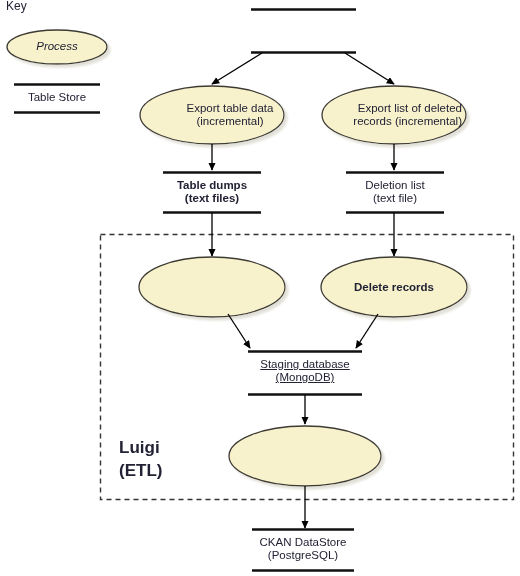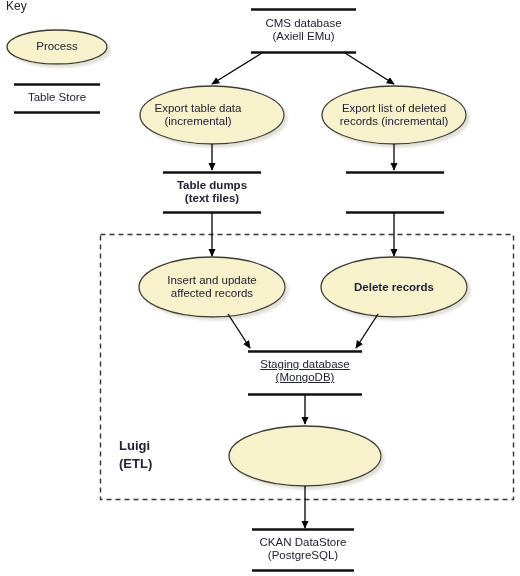--- a/index.html
+++ b/index.html
@@ -39,21 +39,21 @@
     font-size: 11.5px;
   }
   .lbl-store {
     font-size: 11.5px;
   }
   .lbl-key {
     font-size: 12px;
     text-align: left;
   }
   .lbl-group {
-    font-size: 13px;
+    font-size: 17px;
     font-weight: bold;
     text-align: left;
     line-height: 1.35;
   }
 </style>
 </head>
 <body>
 
 <div id="diagram-root">
 
@@ -115,45 +115,43 @@
     <ellipse cx="305" cy="456" rx="76" ry="30" fill="#f7f2cc" stroke="#3d3a33" stroke-width="1.3" filter="url(#softshadow)"></ellipse>
 
     <path d="M305,486 L305,528" fill="none" stroke="#000000" stroke-width="1.3" marker-end="url(#arrow)"></path>
 
     <line x1="252" y1="529.5" x2="354" y2="529.5" stroke="#111111" stroke-width="2.4"></line>
     <line x1="252" y1="570.5" x2="354" y2="570.5" stroke="#111111" stroke-width="2.4"></line>
   </svg>
 
   <div class="lbl lbl-key" style="left:6px; top:0px; width:80px;">Key</div>
 
-  <div class="lbl lbl-node" style="left:7px; top:40px; width:100px;">Process</div>
+  <div class="lbl lbl-node" style="left:7px; top:40px; width:100px;font-style:italic;">Process</div>
 
   <div class="lbl lbl-store" style="left:14px; top:91px; width:86px;">Table Store</div>
 
-  <div class="lbl lbl-store" style="left:241px; top:17px; width:125px;">CMS database
-(Axiell EMu)</div>
 
   <div class="lbl lbl-store" style="left:157px; top:179px; width:110px;font-weight:bold;">Table dumps
 (text files)</div>
 
+  <div class="lbl lbl-store" style="left:340px; top:179px; width:110px;">Deletion list
+(text file)</div>
 
   <div class="lbl lbl-store" style="left:243px; top:358px; width:124px;text-decoration:underline;">Staging database
 (MongoDB)</div>
 
   <div class="lbl lbl-store" style="left:243px; top:536px; width:120px;">CKAN DataStore
 (PostgreSQL)</div>
 
-  <div class="lbl lbl-node" style="left:133px; top:102px; width:130px;">Export table data
+  <div class="lbl lbl-node" style="left:165px; top:102px; width:130px;">Export table data
 (incremental)</div>
 
-  <div class="lbl lbl-node" style="left:326px; top:102px; width:136px;">Export list of deleted
+  <div class="lbl lbl-node" style="left:326px; top:102px; width:136px;text-align:right;">Export list of deleted
 records (incremental)</div>
 
-  <div class="lbl lbl-node" style="left:147px; top:274px; width:130px;">Insert and update
-affected records</div>
 
   <div class="lbl lbl-node" style="left:329px; top:281px; width:130px;font-weight:bold;">Delete records</div>
 
 
   <div class="lbl lbl-group" style="left:119px; top:437px; width:110px;">Luigi
 (ETL)</div>
 
 </div>
 
 </body></html>

